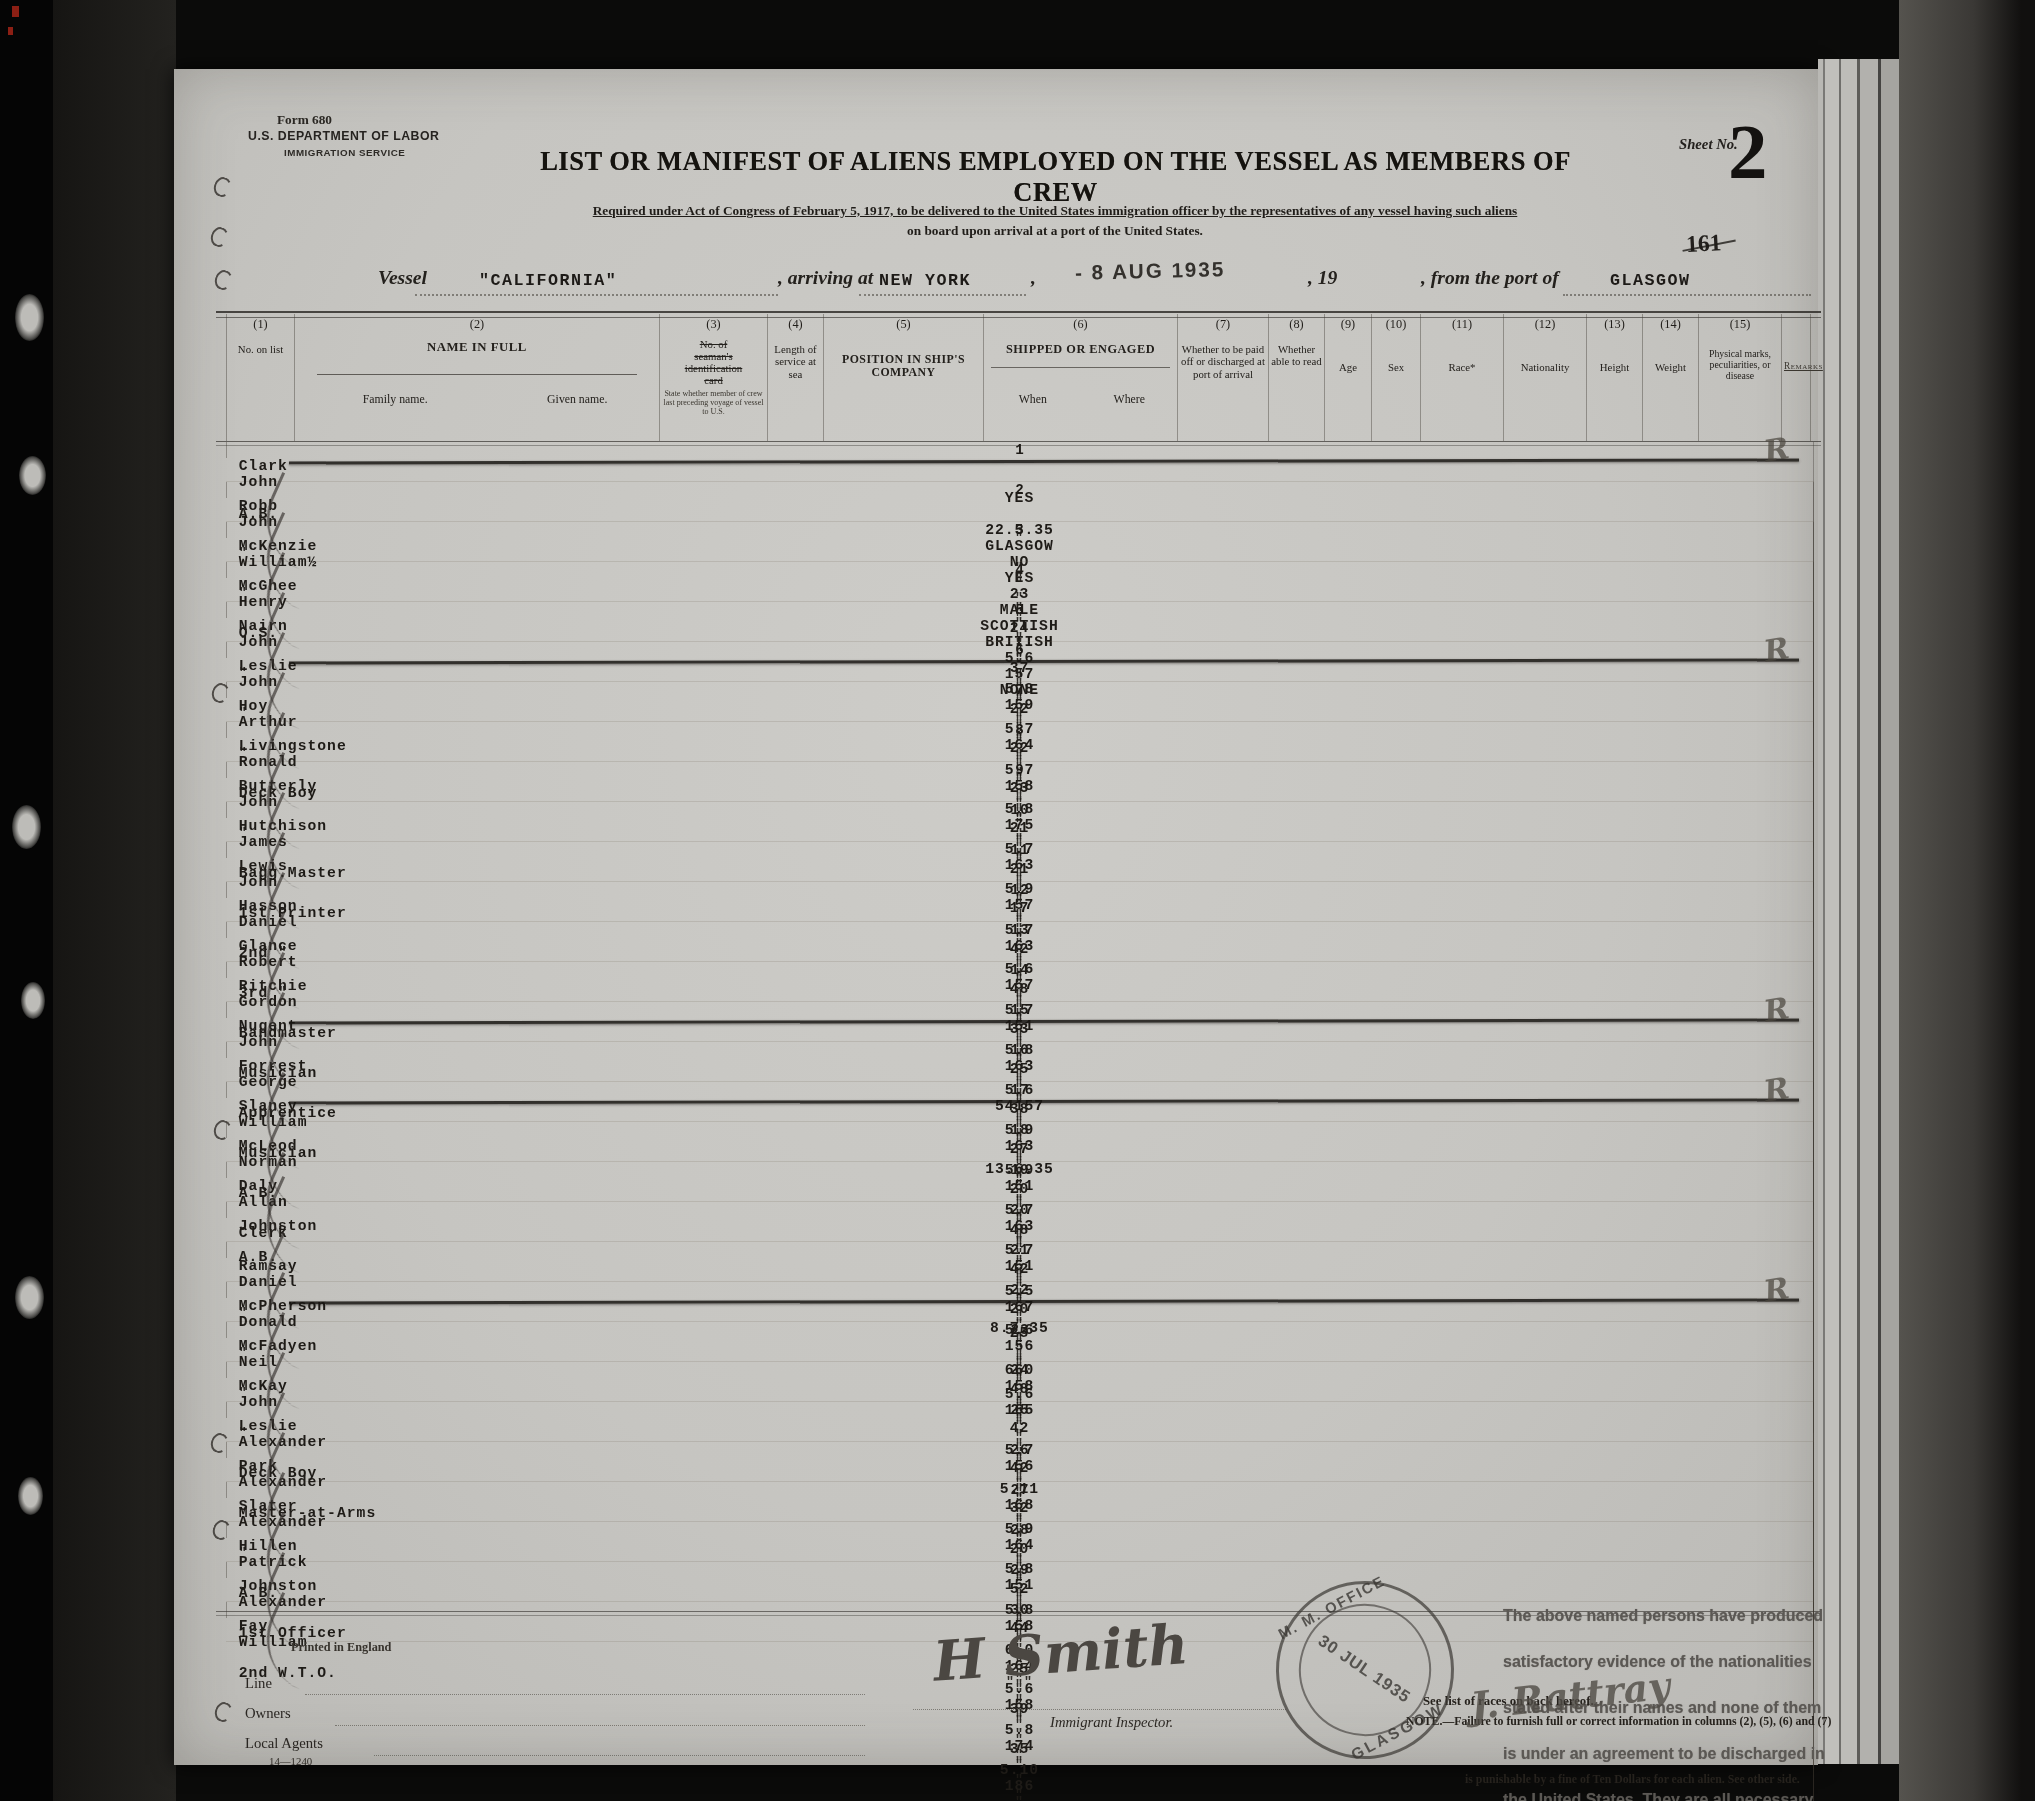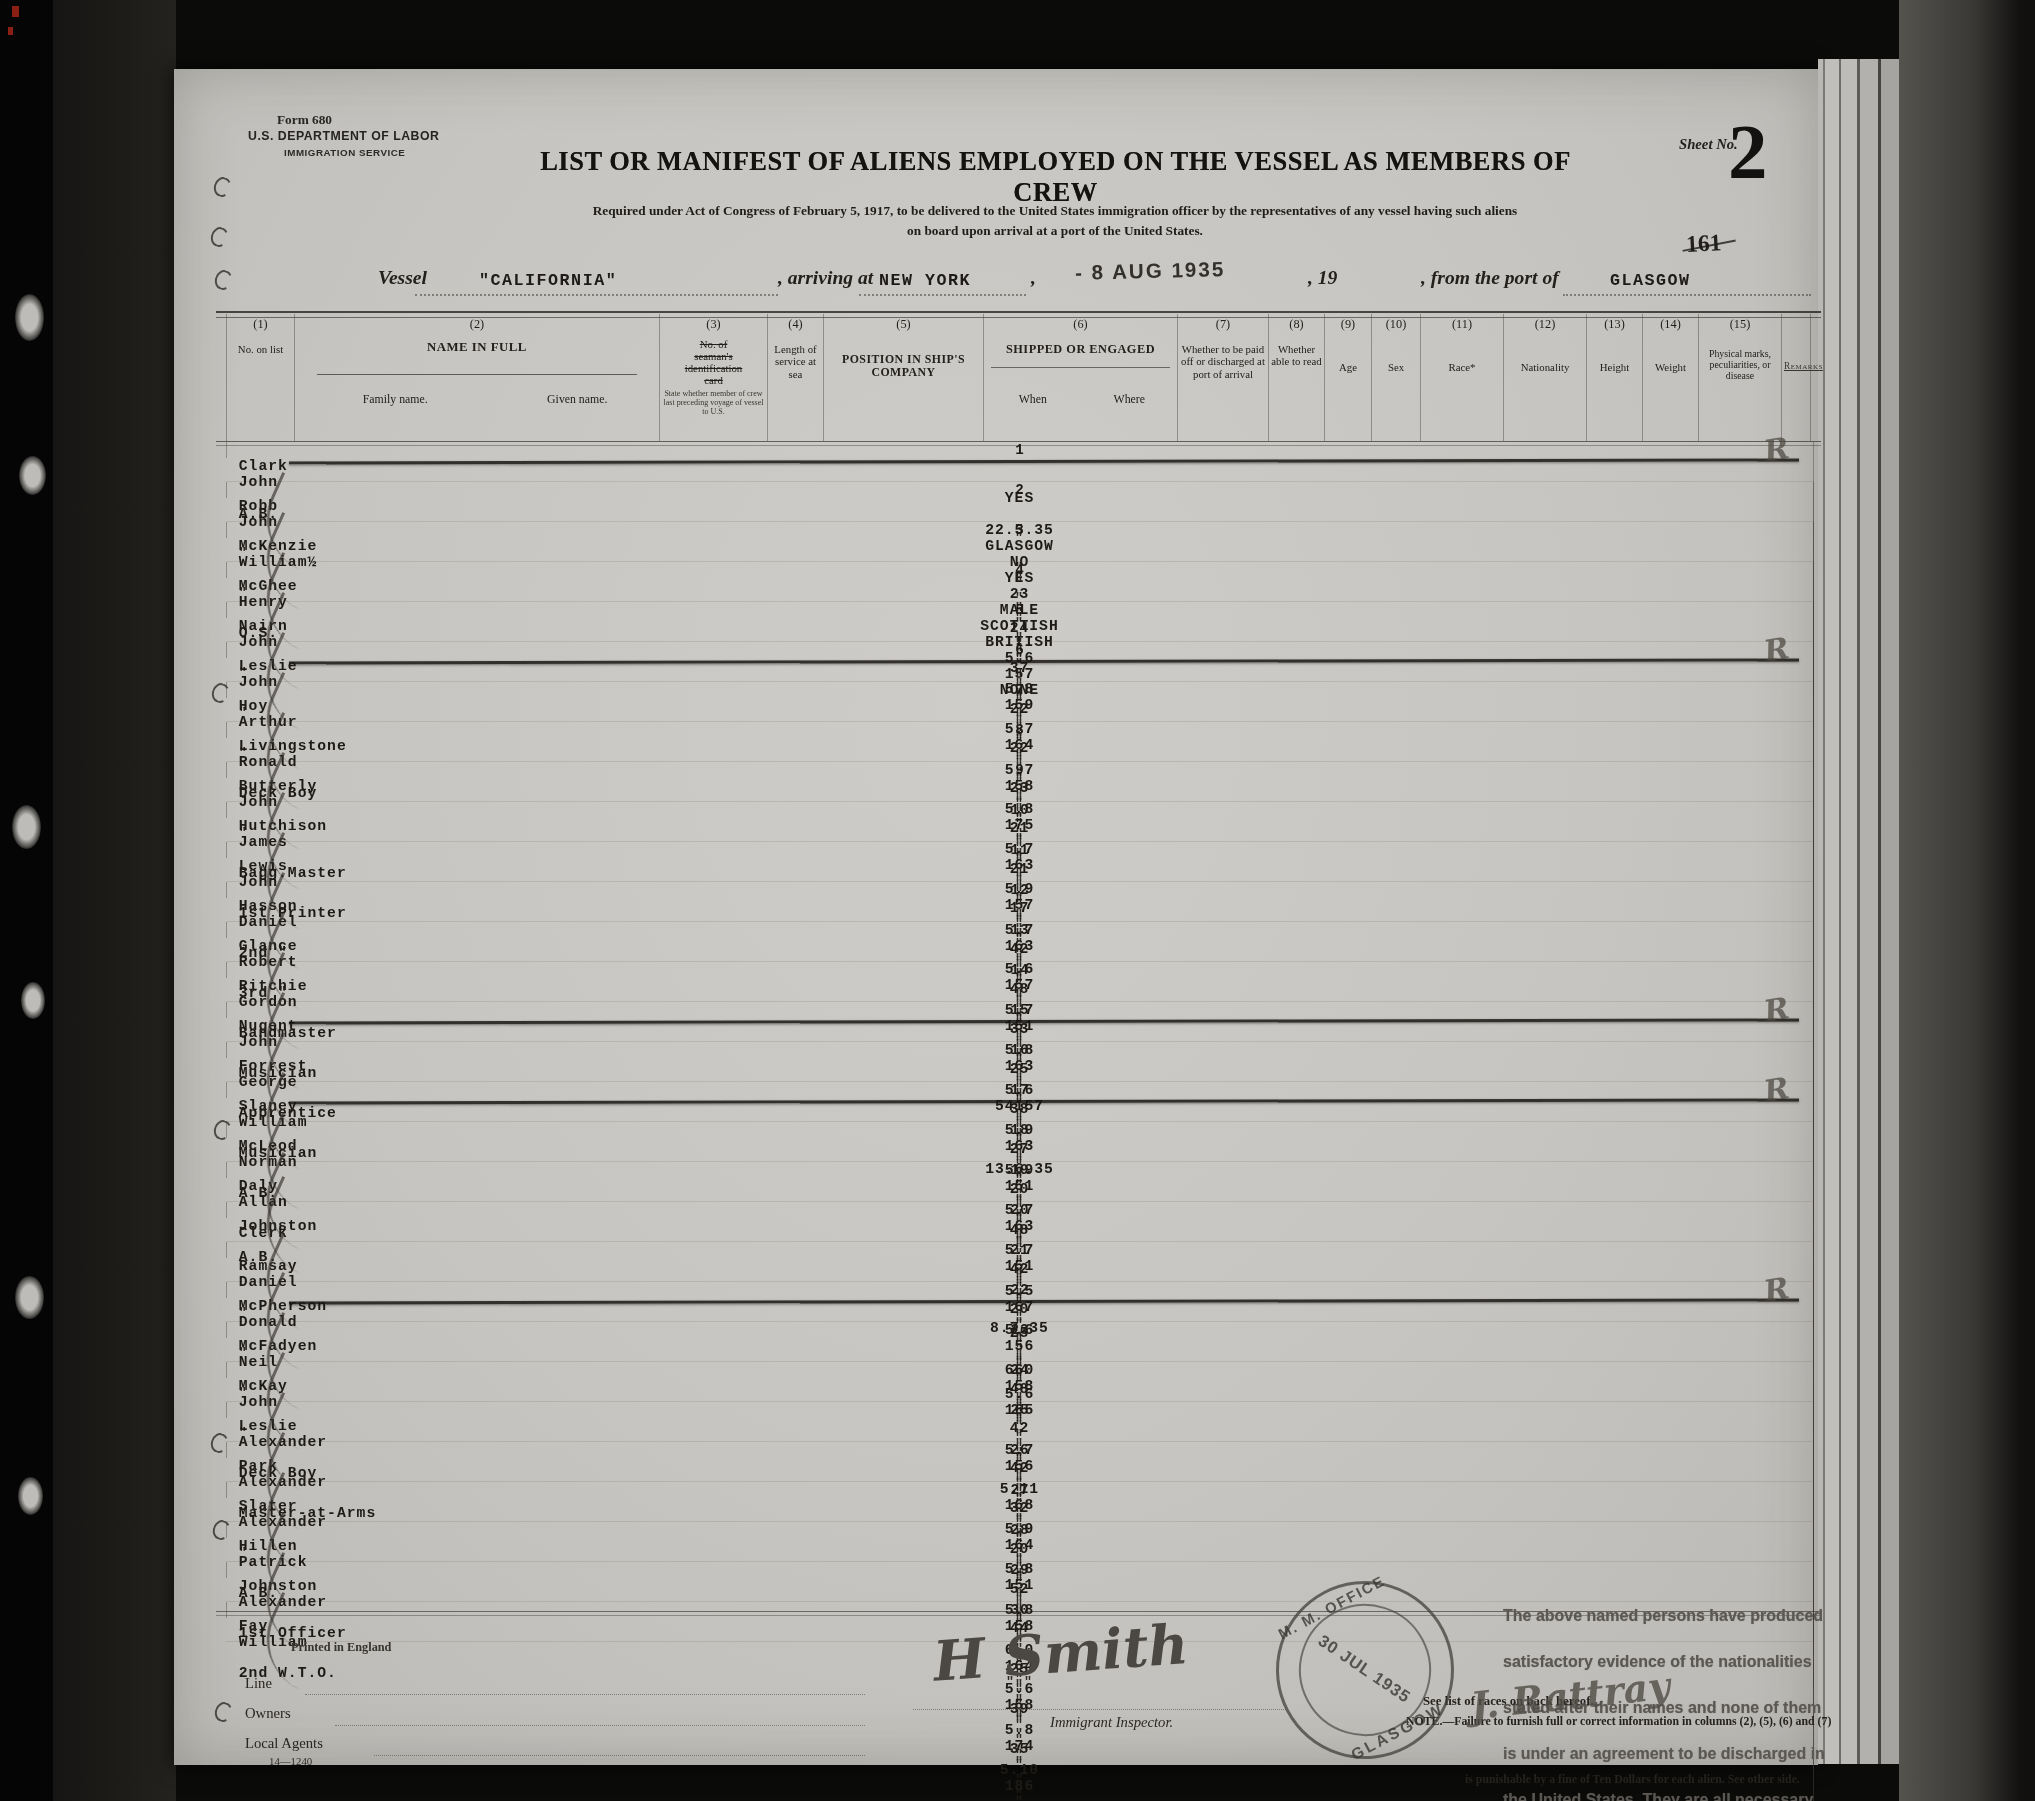--- a/index.html
+++ b/index.html
@@ -26,21 +26,21 @@
   
   .t{position:absolute;white-space:pre-line;}
   #form-no{left:277px;top:112px;font:700 13.3px "Liberation Serif",serif;color:#2a2723;}
   #dept{left:248px;top:129px;font:700 12.3px "Liberation Sans","DejaVu Sans",sans-serif;color:#262320;letter-spacing:0.5px;}
   #service-line{left:275px;top:147px;font:700 9.8px "Liberation Sans",sans-serif;color:#2e2b27;letter-spacing:0.5px;padding-left:9px;}
   #sheet-label{left:1679px;top:136px;font:italic 700 14.7px "Liberation Serif",serif;color:#24211e;}
   #sheet-num{left:1728px;top:112px;font:700 79px/1 "Liberation Serif",serif;color:#141210;}
   #page-stamp{left:1686px;top:230px;font:700 23.6px "Liberation Serif",serif;color:#23201d;transform:rotate(-3deg);}
   #page-stamp::after{content:"";position:absolute;left:-3.9px;top:14.7px;width:54px;height:2px;background:rgba(30,27,24,.8);transform:rotate(-8deg);}
   #doc-title{left:501px;top:146px;width:1109px;text-align:center;font:700 26.5px "Liberation Serif",serif;color:#15130f;letter-spacing:0.5px;text-shadow:0 0 0.5px rgba(20,17,14,.6);}
-  #subtitle1{left:466px;top:203px;width:1178px;text-align:center;font:700 13.3px "Liberation Serif",serif;color:#201d19;}
+  #subtitle1{left:466px;top:203px;width:1178px;text-align:center;font:700 13.3px "Liberation Serif",serif;color:#201d19;text-decoration:underline;}
   #subtitle2{left:466px;top:223px;width:1178px;text-align:center;font:700 13.3px "Liberation Serif",serif;color:#201d19;}
   .cursive{font:italic 700 19.6px "Liberation Serif",serif;color:#24211d;}
   .typed{font:700 16.7px "Liberation Mono","DejaVu Sans Mono",monospace;color:#1d1a17;letter-spacing:1.5px;}
   #vessel-label{left:378px;top:267px;}
   #vessel-name{left:479px;top:271px;}
   #arriving-label{left:778px;top:267px;}
   #arrival-port{left:879px;top:271px;}
   #comma1{left:1031px;top:267px;}
   #date-stamp{left:1075px;top:259px;font:700 20.6px "Liberation Sans",sans-serif;color:#34312d;letter-spacing:2px;transform:rotate(-1.5deg);}
   #year-label{left:1308px;top:267px;}

